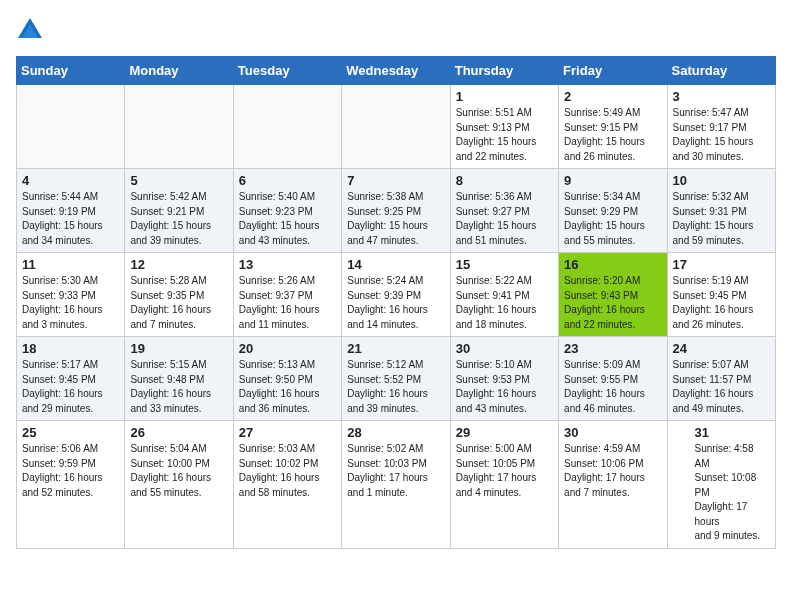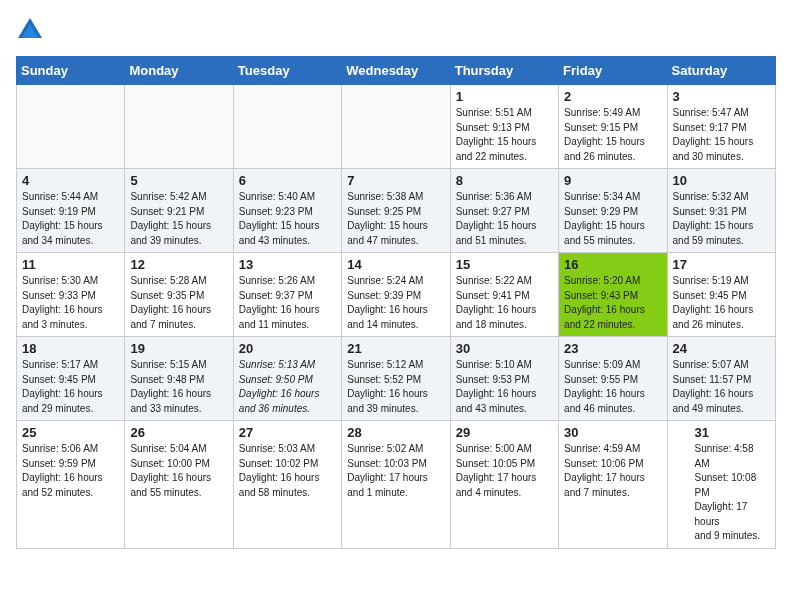--- a/index.html
+++ b/index.html
@@ -264,21 +264,21 @@
         </td>
         <td style="background: rgb(240, 244, 248);">
           <span class="day-number">19</span>
           <div class="day-info" style="white-space: pre-line;">Sunrise: 5:15 AM
 Sunset: 9:48 PM
 Daylight: 16 hours
 and 33 minutes.</div>
         </td>
         <td style="background: rgb(240, 244, 248);">
           <span class="day-number">20</span>
-          <div class="day-info" style="white-space: pre-line; font-style: italic;">Sunrise: 5:13 AM
+          <div class="day-info" style="white-space: pre-line;">Sunrise: 5:13 AM
 Sunset: 9:50 PM
 Daylight: 16 hours
 and 36 minutes.</div>
         </td>
         <td style="background: rgb(240, 244, 248);">
           <span class="day-number">21</span>
           <div class="day-info" style="white-space: pre-line;">Sunrise: 5:12 AM
 Sunset: 5:52 PM
 Daylight: 16 hours
 and 39 minutes.</div>

